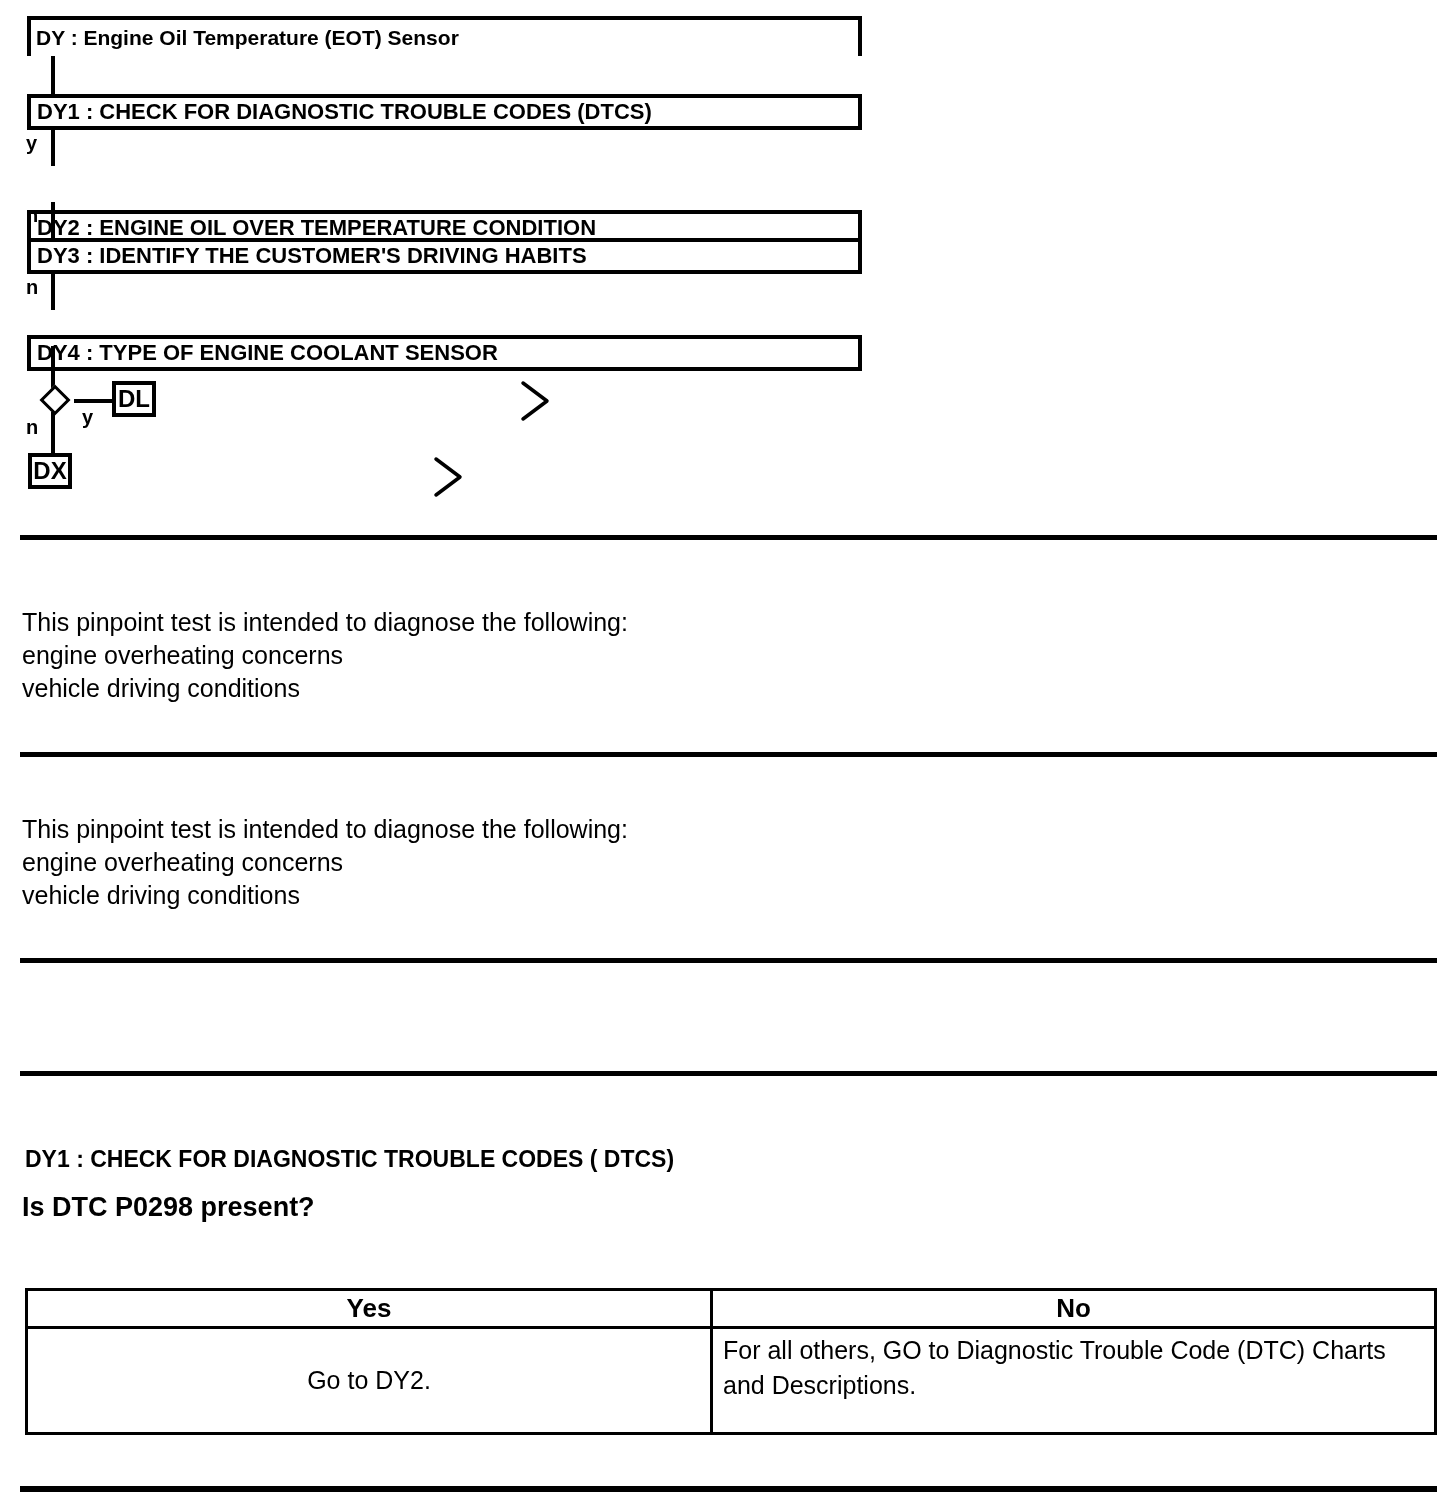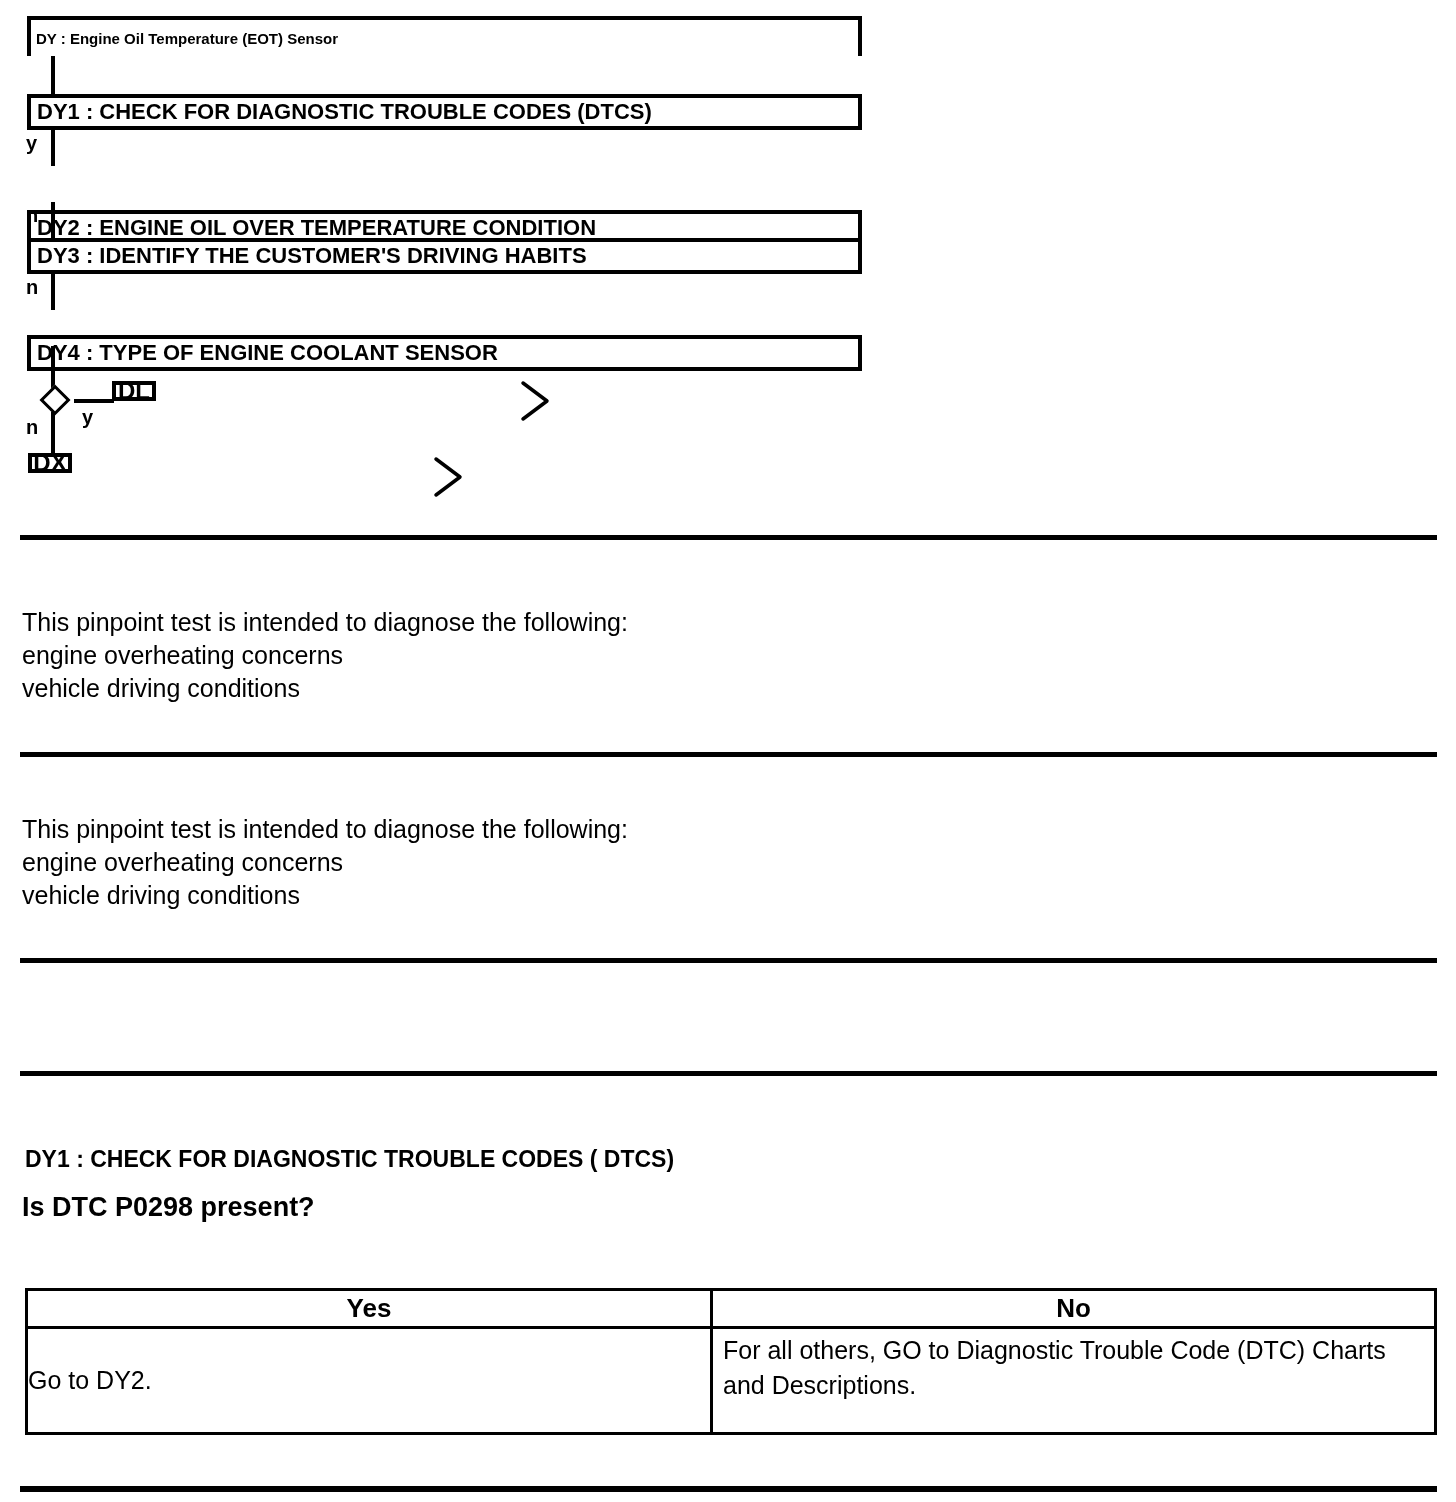--- a/index.html
+++ b/index.html
@@ -7,38 +7,38 @@
   .page {
     position:relative; width:1456px; height:1502px;
     background:#ffffff; color:#000000;
     font-family:"Liberation Sans", sans-serif;
     overflow:hidden;
   }
   
   .flow-title {
     position:absolute; left:27px; top:16px; width:835px; height:40px;
     border:4px solid #000; border-bottom:none;
-    font-weight:bold; font-size:15px;
+    font-weight:bold; font-size:21px;
     display:flex; align-items:center; padding:0 5px; white-space:nowrap;
   }
   .flow-box {
     position:absolute; left:27px; width:835px; height:36px;
     border:4px solid #000; background:#fff;
     font-weight:bold; font-size:22px;
     display:flex; align-items:center; padding:0 6px; white-space:nowrap;
   }
   .vseg { position:absolute; left:51px; width:4px; background:#000; }
   .branch { position:absolute; left:26px; font-weight:bold; font-size:20px; }
   .diamond {
     position:absolute; left:44px; top:389px; width:22px; height:22px;
     border:3px solid #000; transform:rotate(45deg); background:#fff;
   }
   .hconn { position:absolute; left:74px; top:399px; width:40px; height:4px; background:#000; }
   .terminal {
-    position:absolute; width:44px; height:20px; border:4px solid #000;
+    position:absolute; width:44px; height:36px; border:4px solid #000;
     font-weight:bold; font-size:24px;
     display:flex; align-items:center; justify-content:center;
   }
   #dl { left:112px; top:381px; }
   #dx { left:28px; top:453px; }
   .chev { position:absolute; }
   
   .rule { position:absolute; left:20px; width:1417px; height:5px; background:#000; }
   #rule1 { top:535px; }
   #rule2 { top:752px; }
@@ -52,21 +52,21 @@
   .step-question { position:absolute; left:22px; top:1192px; font-size:27px; font-weight:bold; white-space:nowrap;text-align:center; }
   
   .results {
     position:absolute; left:25px; top:1288px; width:1412px;
     border-collapse:collapse; font-size:25px; table-layout:fixed;
   }
   .results th, .results td { border:3px solid #000; }
   .results th { font-weight:bold; text-align:center; font-size:26px; padding:2px 4px; }
   .results .yes-col { width:685px; }
   .results td { height:106px; }
-  .yes-cell { vertical-align:middle; }
+  .yes-cell { text-align:center; vertical-align:middle; }
   .no-cell { text-align:left; vertical-align:top; padding:4px 10px; line-height:35px; }
 </style>
 </head>
 <body>
 
 <div class="page">
 
   <div>
 
     <div class="flow-title">

